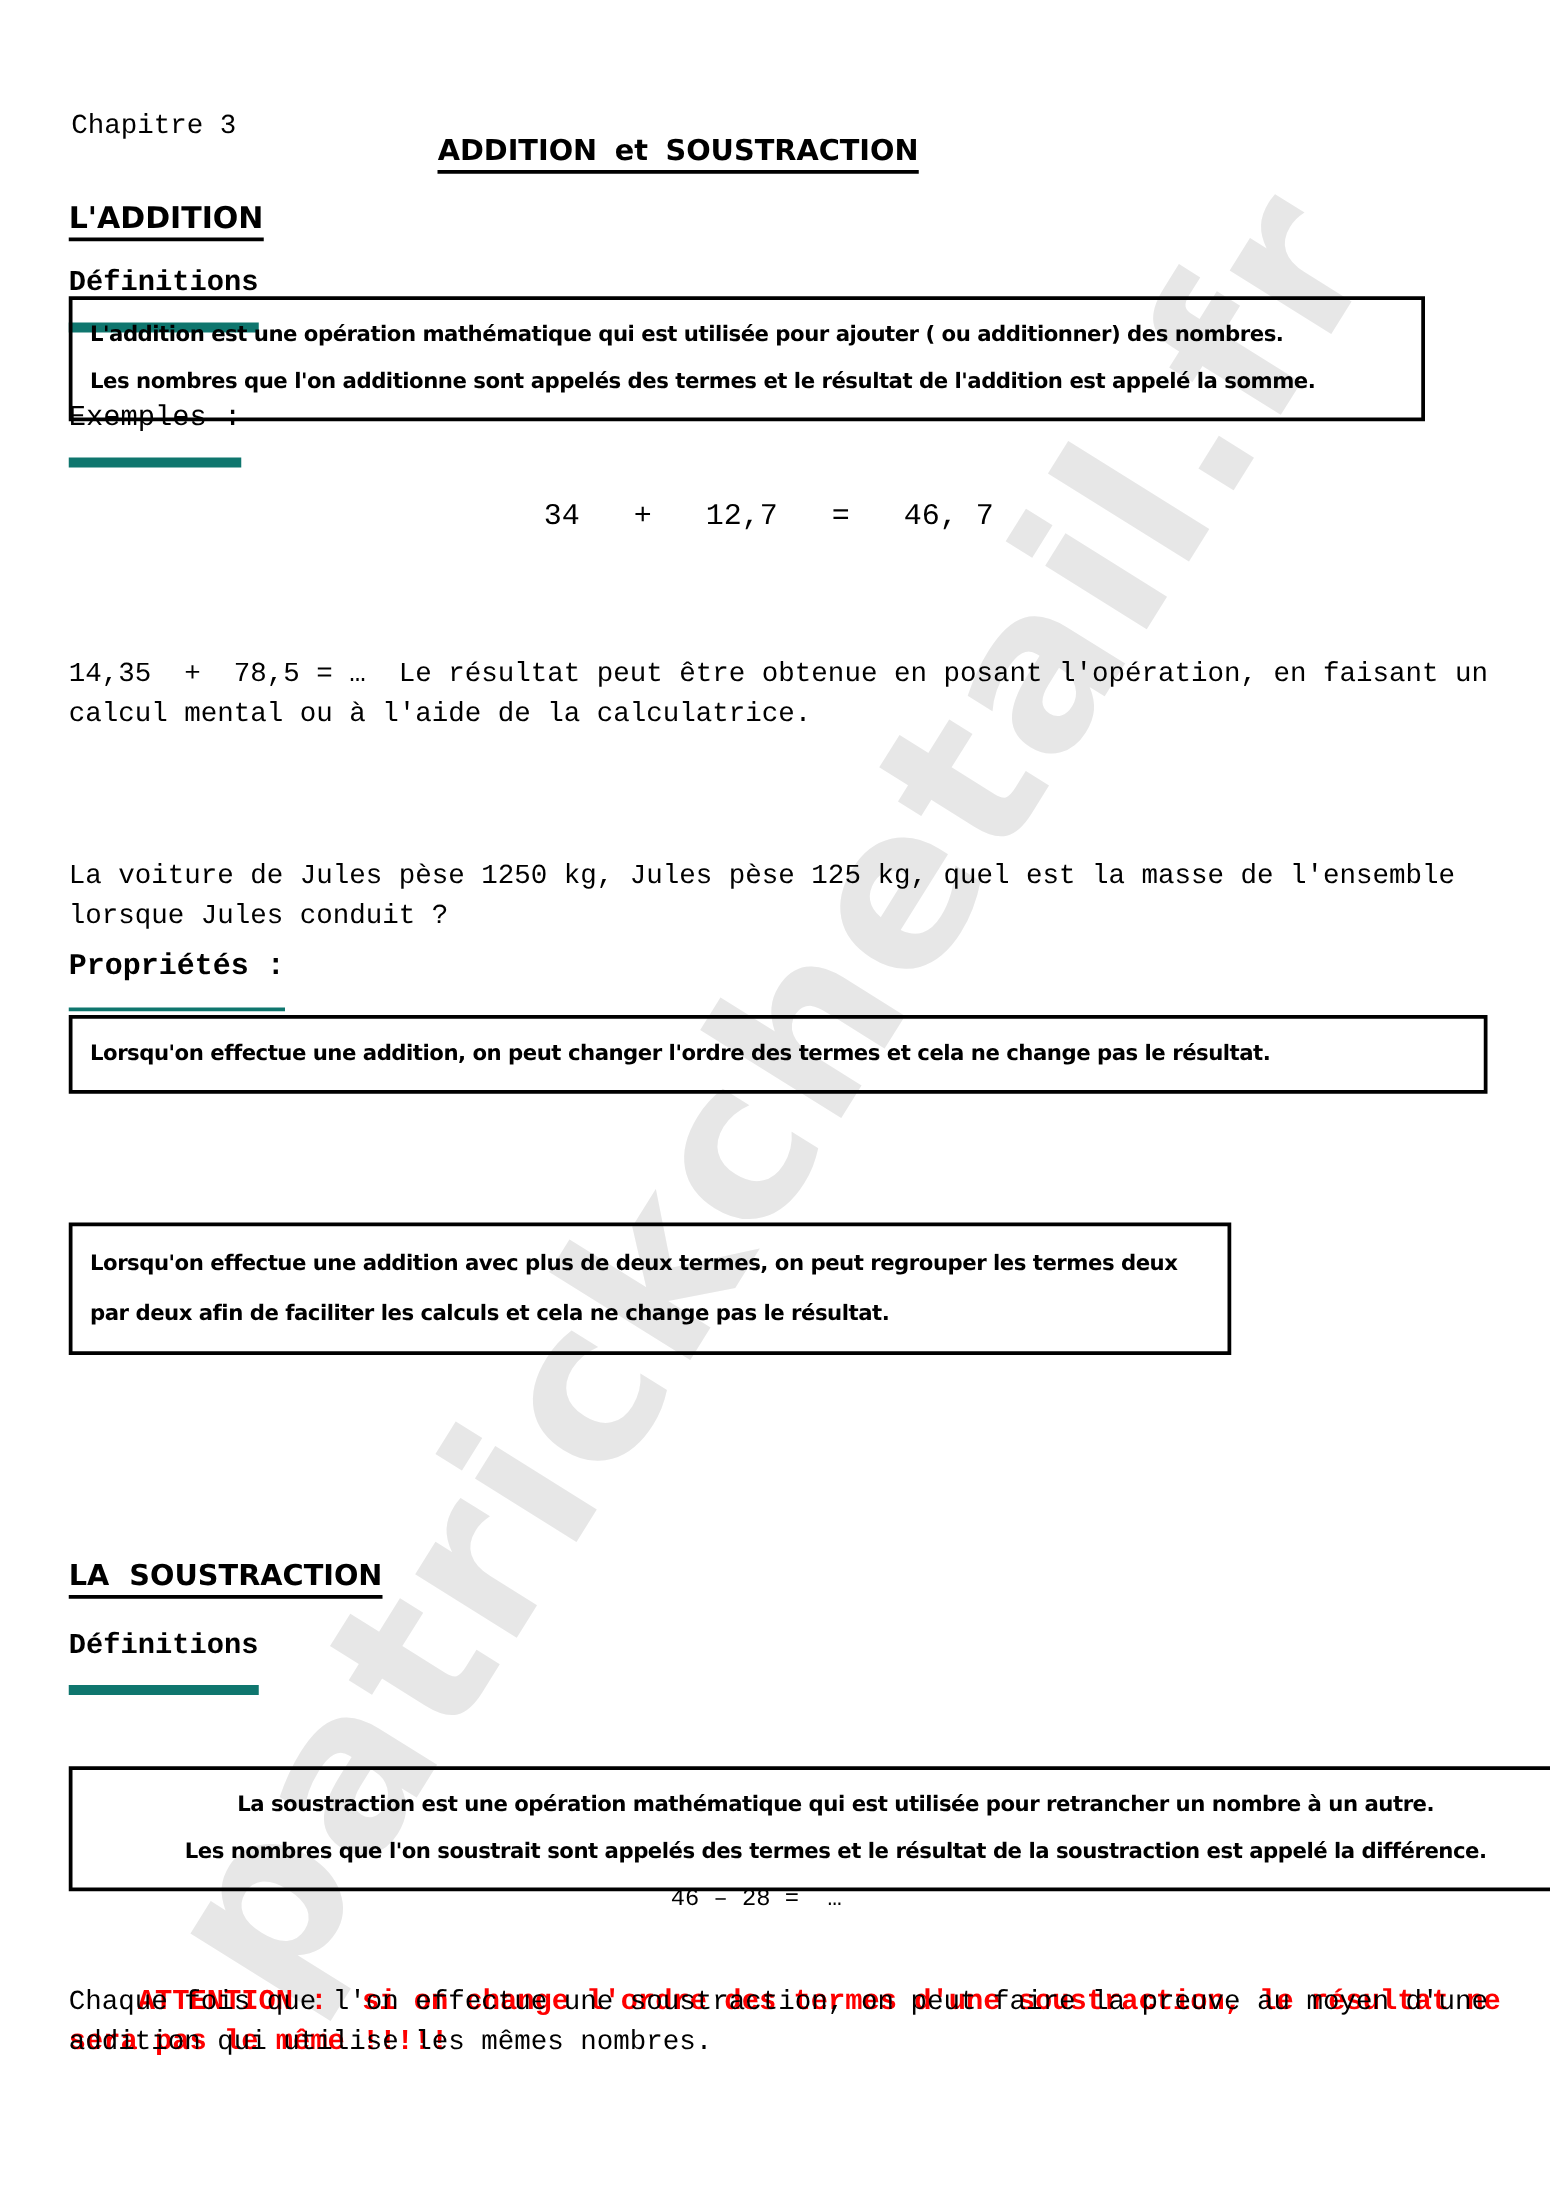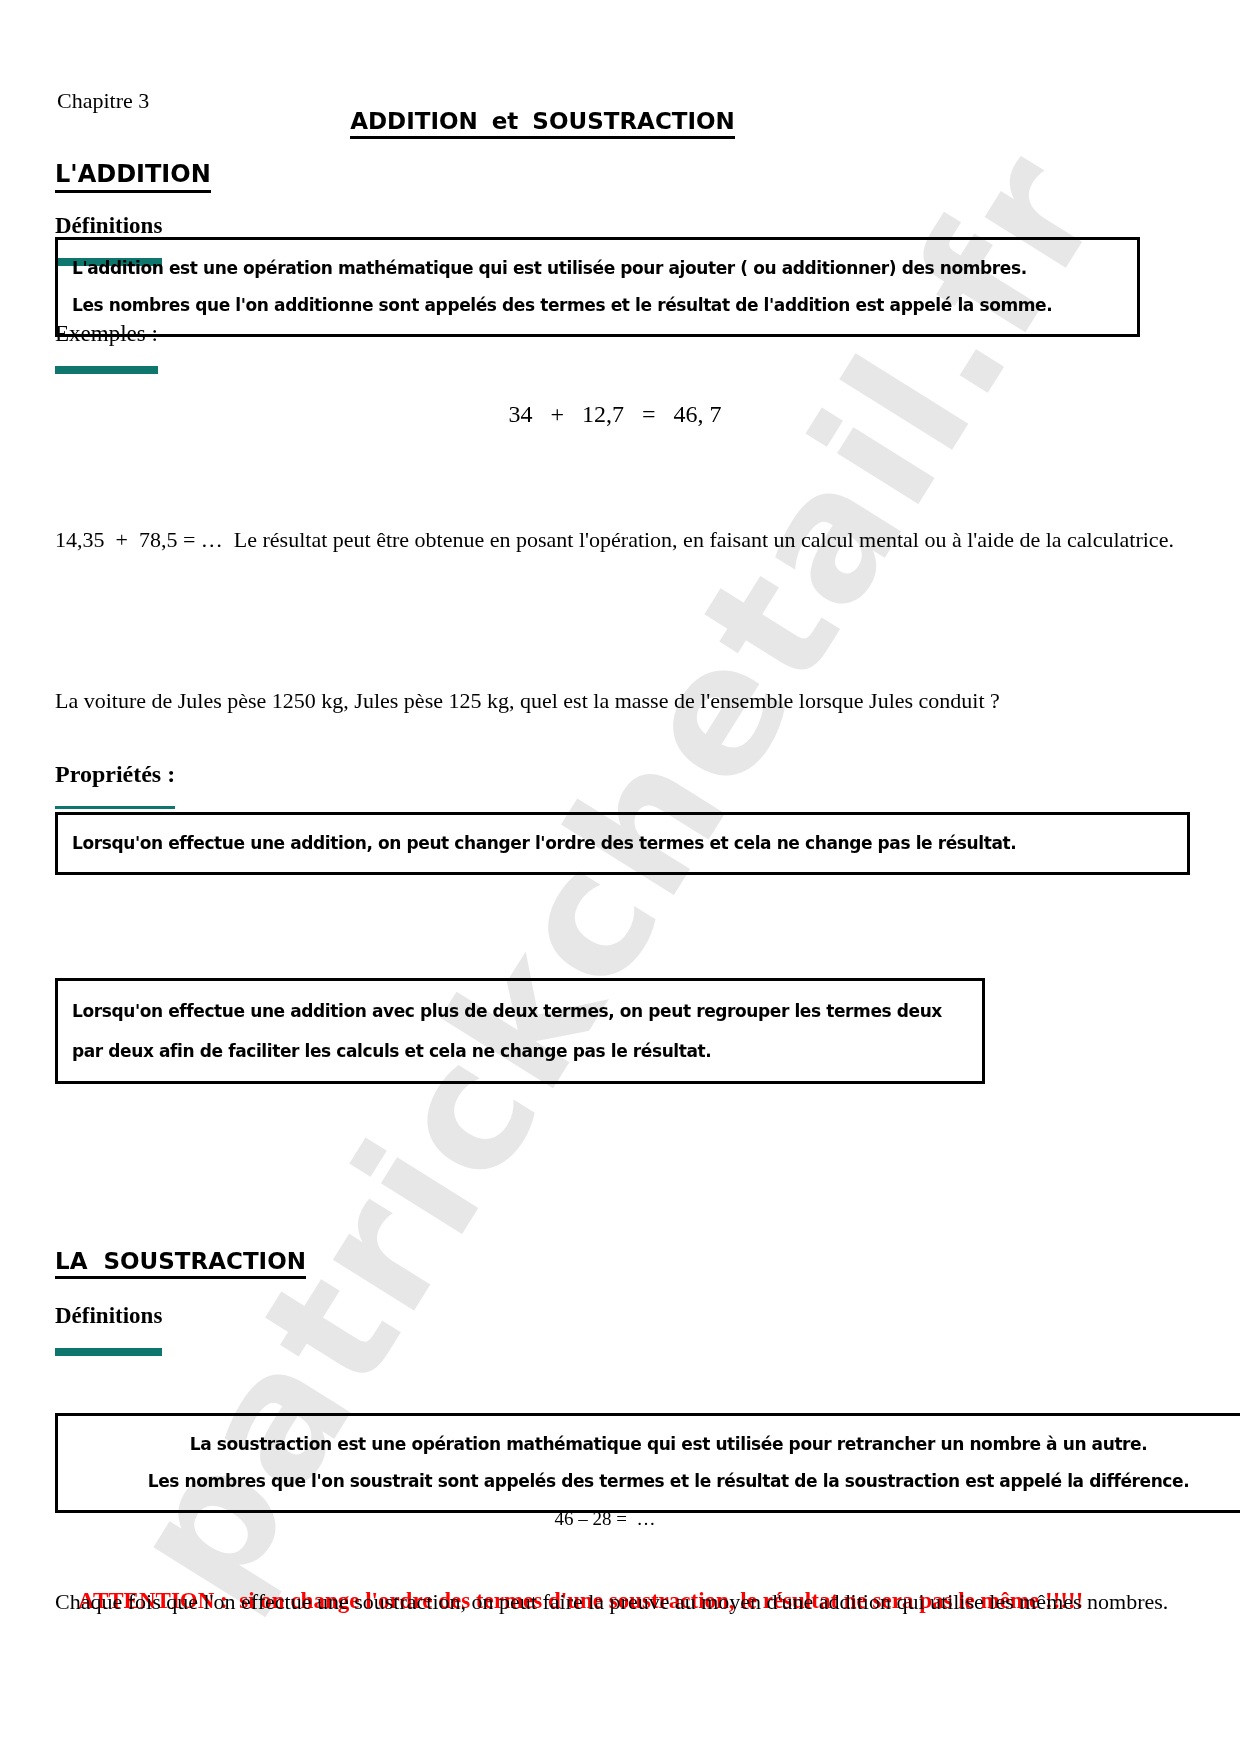--- a/index.html
+++ b/index.html
@@ -27,21 +27,21 @@
     font-weight: 700;
     font-size: 175px;
     letter-spacing: 4px;
     color: #e7e7e7;
     white-space: nowrap;
     z-index: 0;
     user-select: none;
   }
 
   
-  .serif   { font-family: Liberation Serif, serif; font-size: 22px; line-height: 32px; }
+  .serif   { font-family: Liberation Mono, monospace; font-size: 22px; line-height: 32px; }
   .u2      { display: inline-block; border-bottom: 8px solid #0f766e; padding-bottom: 16px; }
   .bold    { font-weight: 700; }
 
   
   .comic {
     font-family: "DejaVu Sans", sans-serif;
     font-weight: 700;
     font-size: 17px;
     letter-spacing: -0.4px;
   }

